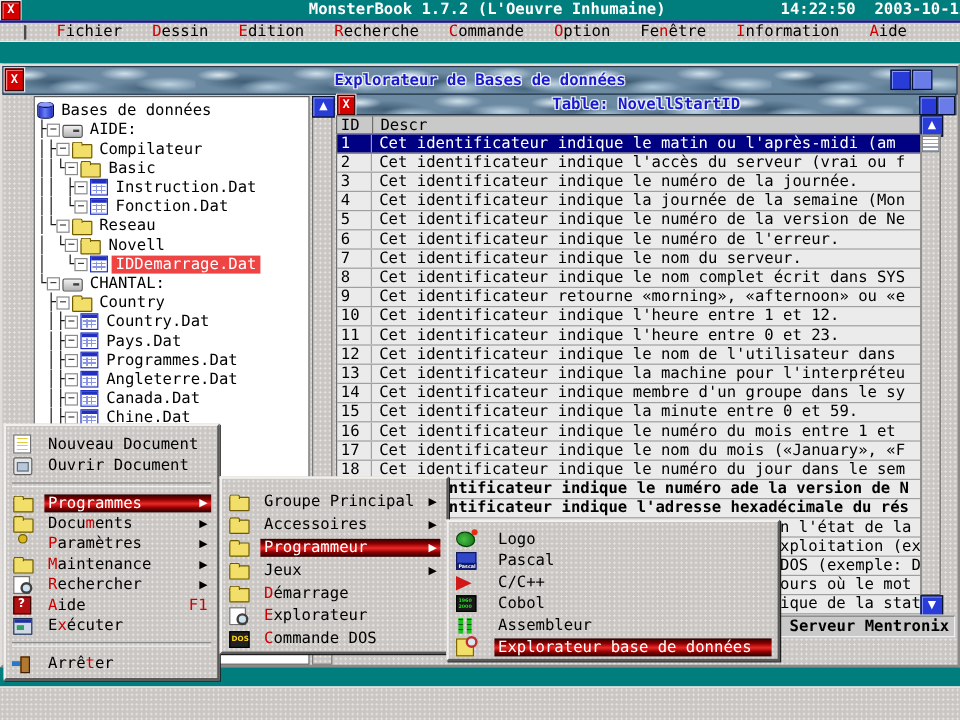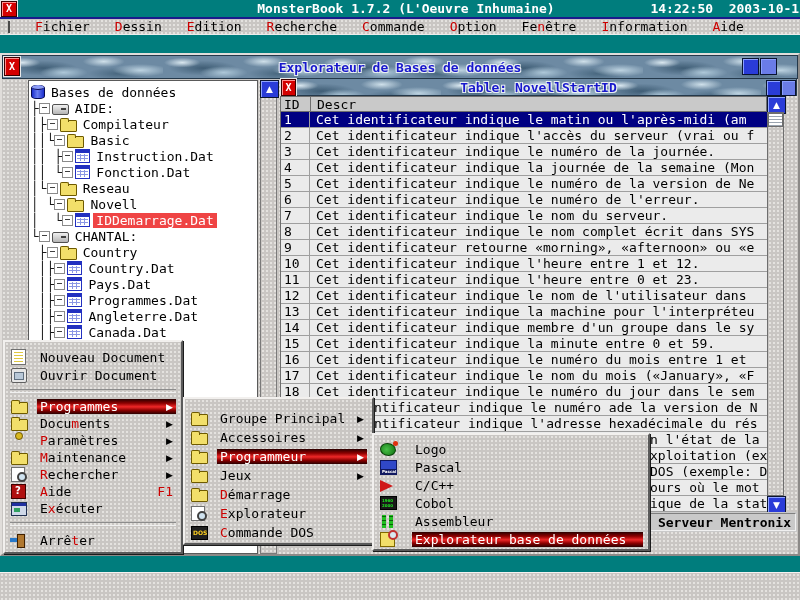--- a/index.html
+++ b/index.html
@@ -29,21 +29,21 @@
     border-right:2px solid #5a5a5a;border-bottom:2px solid #5a5a5a;box-shadow:1px 1px 0 #1c1c1c;}
   .sunken{border-top:1px solid #808080;border-left:1px solid #808080;
     border-right:1px solid #f0f0f0;border-bottom:1px solid #f0f0f0;}
 
   
   #systembar{left:0;top:0;width:800px;height:17px;background:#007d7d;padding-left:12px;}
   #sys-close{left:1px;top:1px;width:14px;height:14px;}
   #sys-title{left:0;right:0;top:1px;text-align:center;font-weight:bold;color:#fff;white-space:pre;}
   #sys-clock{right:5px;top:1px;font-weight:bold;color:#fff;white-space:pre;}
   #menubar{left:0;top:17px;width:800px;height:18px;border-top:2px solid #1a1a8c;border-bottom:1px solid #ececec;
-    display:flex;align-items:center;gap:25px;padding-left:8px;box-sizing:border-box;}
+    display:flex;align-items:center;gap:25px;padding-left:20px;box-sizing:border-box;}
   #menu-grip{width:2px;height:12px;background:#4a4a4a;flex:none;}
   .mb-item{white-space:pre;}
   .accel{color:#cc0000;}
 
   
   #mainwin{left:0;top:53px;width:796px;height:499px;border:2px outset #e0ddda;}
   #main-titlebar{left:2px;top:55px;width:794px;height:22px;border:1px solid #24384a;
     display:flex;align-items:center;justify-content:center;}
   #main-close{left:4px;top:57px;width:14px;height:17px;}
   #main-btn1{left:742px;top:58px;width:15px;height:15px;}
@@ -69,34 +69,34 @@
   #table-btn2{left:781px;top:80px;width:13px;height:14px;}
   #table-header{left:280px;top:96px;width:487px;height:16px;background:#c9c9c9;
     border:1px solid #6e6e6e;box-sizing:border-box;display:flex;align-items:center;}
   #th-id{width:30px;padding-left:3px;border-right:1px solid #6e6e6e;height:100%;display:flex;align-items:center;box-sizing:border-box;}
   #th-descr{flex:1;padding-left:6px;}
   #table-sb-up{left:767px;top:96px;width:17px;height:16px;}
   #table-rows{left:280px;top:112px;width:487px;height:400px;background:#ebebeb;border-left:1px solid #6e6e6e;box-sizing:border-box;}
   .trow{display:flex;height:16px;border-bottom:1px solid #9f9f9f;box-sizing:border-box;overflow:hidden;}
   .trow .tid{width:29px;padding-left:3px;border-right:1px solid #9f9f9f;flex:none;box-sizing:border-box;}
   .trow .tdescr{flex:1;padding-left:6px;white-space:pre;overflow:hidden;}
-  .trow.clip-mid .tdescr{padding-left:64px;}
+  .trow.clip-mid .tdescr{padding-left:64px;font-weight:bold;}
   .trow.clip-right .tdescr{padding-left:340px;}
   .trow.selected{background:#000082;color:#fff;}
   #table-scrollbar{left:767px;top:112px;width:17px;height:384px;border:1px solid #6e6e6e;box-sizing:border-box;}
   #table-sb-thumb{left:768px;top:113px;width:15px;height:14px;background:#f0f0f0;
     background-image:repeating-linear-gradient(180deg,#ffffff 0 2px,#9aa4b0 2px 3px);border:1px solid #6e6e6e;box-sizing:border-box;}
   #table-sb-down{left:767px;top:496px;width:17px;height:16px;}
   #table-status{left:280px;top:512px;width:517px;height:20px;background:#c9c9c9;box-sizing:border-box;padding:1px;}
   #table-status-field{width:100%;height:100%;box-sizing:border-box;display:flex;align-items:center;
     justify-content:flex-end;padding-right:4px;font-weight:bold;}
 
   
   .menu-panel{z-index:10;}
-  #start-menu{left:3px;top:340px;width:180px;height:214px;padding-top:6px;box-sizing:border-box;}
+  #start-menu{left:3px;top:353px;width:180px;height:214px;padding-top:6px;box-sizing:border-box;}
   #programs-menu{left:183px;top:397px;width:191px;height:148px;padding-top:10px;box-sizing:border-box;z-index:11;}
   #programmer-menu{left:372px;top:433px;width:278px;height:118px;padding-top:5px;box-sizing:border-box;z-index:12;}
   .menu-item{display:flex;align-items:center;height:17px;padding:0 5px 0 6px;}
   #start-menu .menu-item.big{height:18px;}
   #programs-menu .menu-item{height:19px;}
   #programmer-menu .menu-item{height:18px;justify-content:center;}
   .mi-icon{width:26px;flex:none;display:flex;justify-content:flex-start;align-items:center;}
   #programmer-menu .mi-icon{width:32px;}
   .mi-body{display:flex;align-items:center;flex:1;height:15px;padding:0 3px;white-space:pre;}
   .mi-body.hl-red{background:linear-gradient(180deg,#2a0000 0%,#8c0000 28%,#ee2828 52%,#8c0000 75%,#2a0000 100%);color:#fff;}

